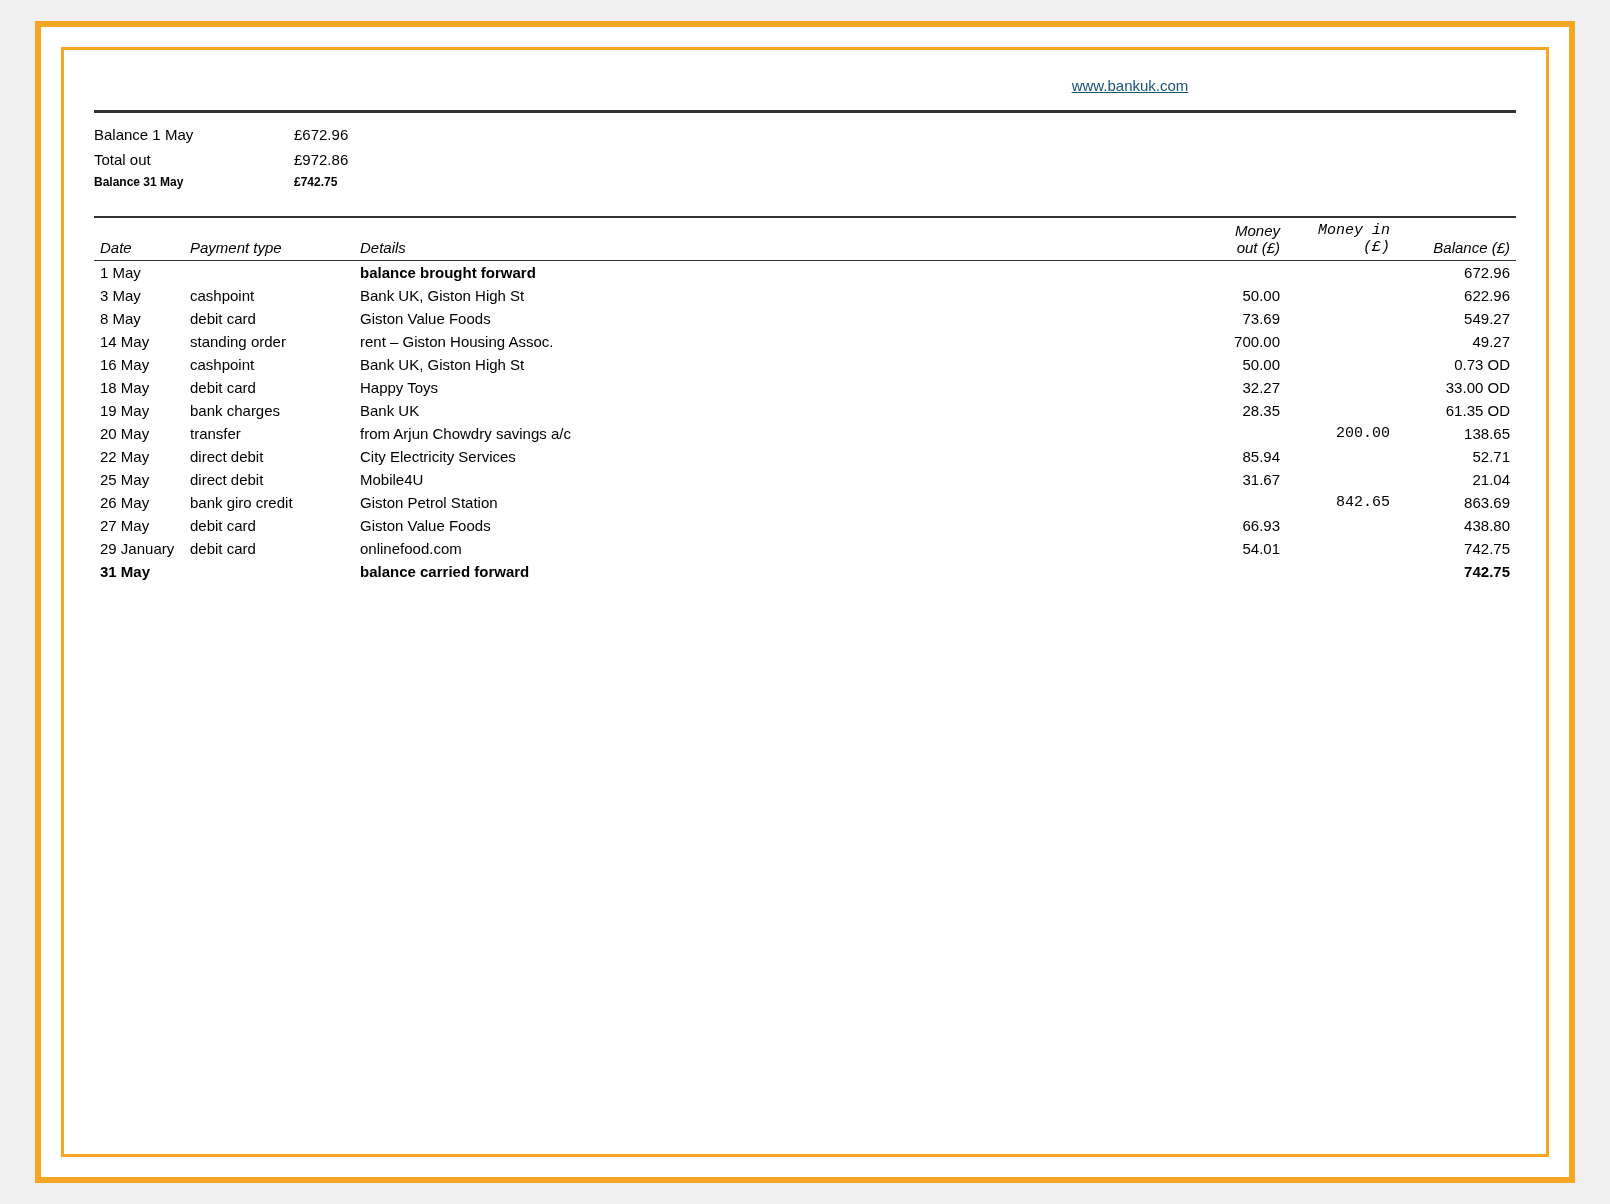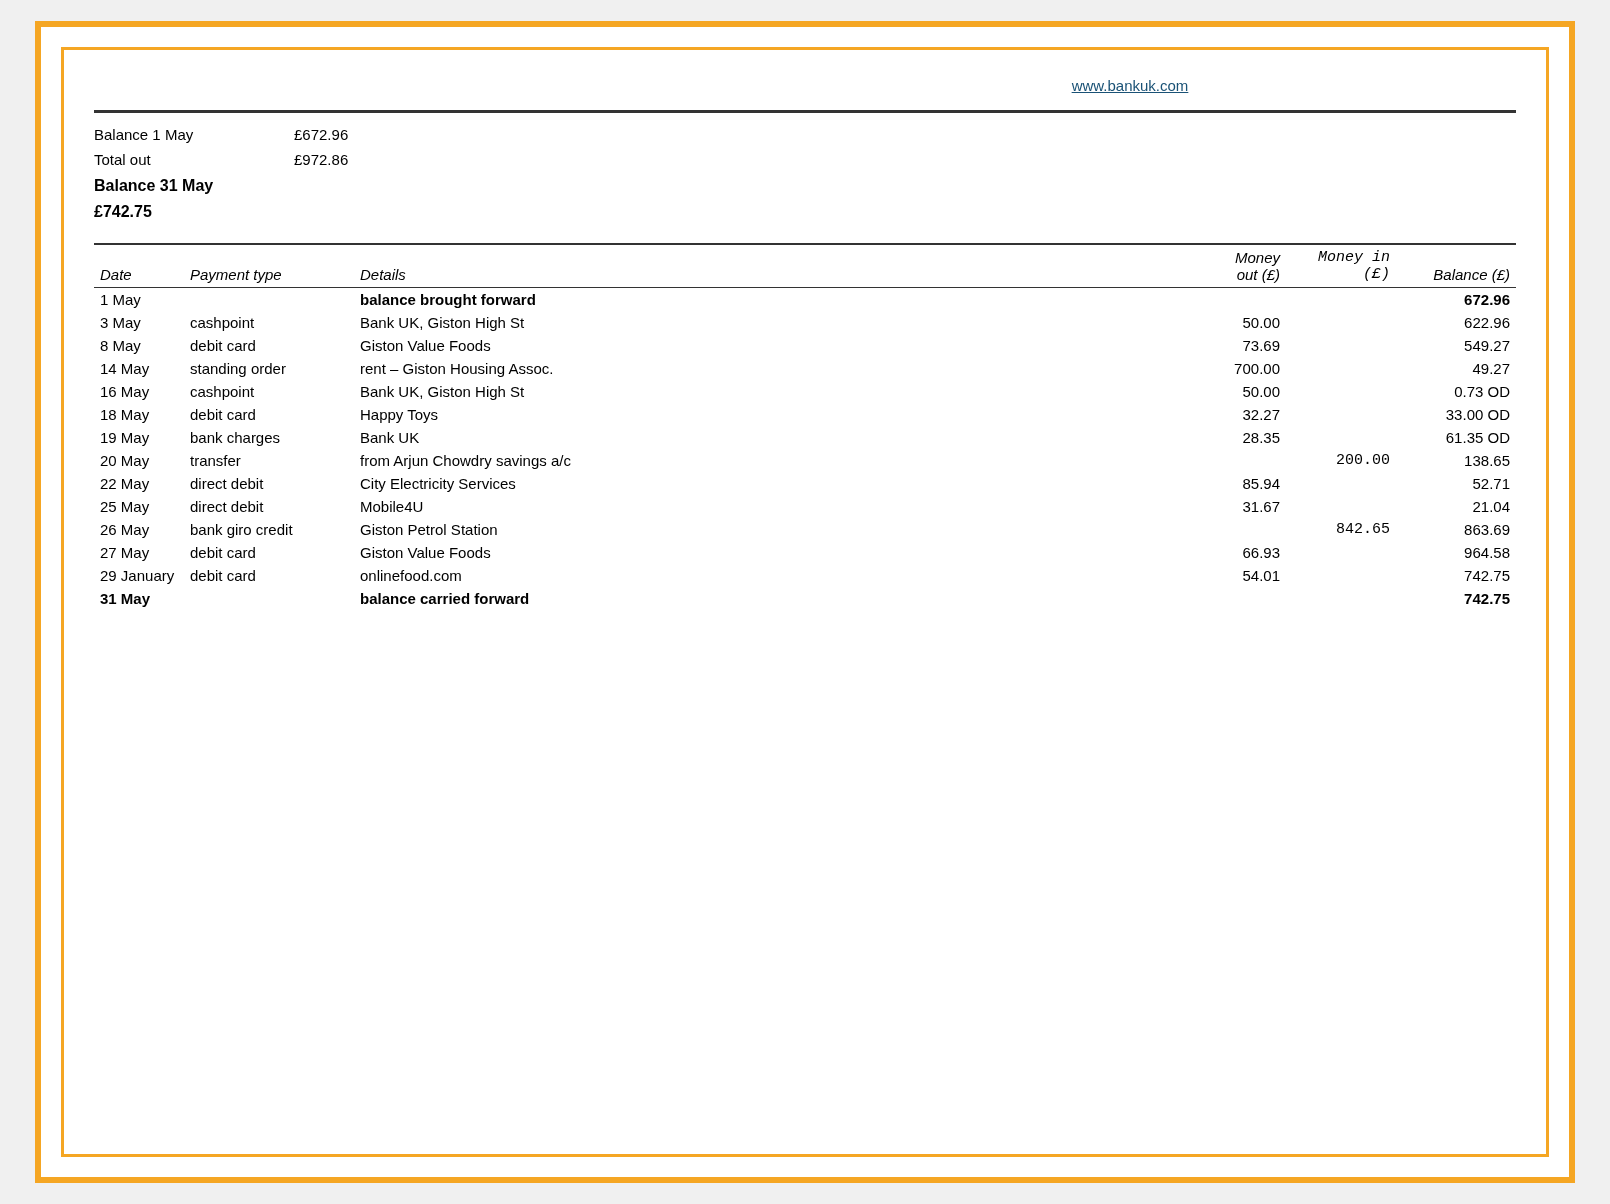--- a/index.html
+++ b/index.html
@@ -63,39 +63,38 @@
       border-top: 3px solid #333;
       margin: 10px 0;
     }
     .thin-divider {
       border: none;
       border-top: 1.5px solid #333;
       margin: 4px 0;
     }
     
     .summary-section {
-      margin-bottom: 18px;
+      margin-bottom: 24px;
     }
     .summary-title {
       font-weight: bold;
       font-size: 16px;
       margin-bottom: 4px;
     }
     .summary-row {
       display: flex;
       font-size: 15px;
       line-height: 1.65;
     }
     .summary-label {
       min-width: 200px;
     }
     .summary-bold {
       font-weight: bold;
-      font-size: 16px;
-      flex-direction: column;
+      font-size: 12px;
     }
     
     .statement-table {
       width: 100%;
       border-collapse: collapse;
       margin-top: 6px;
     }
     .statement-table thead tr th {
       font-style: italic;
       font-weight: normal;
@@ -206,21 +205,21 @@
             </td>
         </tr>
       </thead>
       <tbody id="table-body">
       <tr>
       <td class="col-date" style="font-weight:normal;">1 May</td>
       <td class="col-payment"></td>
       <td class="col-details" style="font-weight:bold;">balance brought forward</td>
       <td class="col-moneyout right"></td>
       <td class="col-moneyin right"></td>
-      <td class="col-balance right" style="font-weight:bold;">672.96</td>
+      <td class="col-balance right" style="font-weight:normal;">672.96</td>
     </tr>
           <tr>
       <td class="col-date" style="">3 May</td>
       <td class="col-payment">cashpoint</td>
       <td class="col-details" style="">Bank UK, Giston High St</td>
       <td class="col-moneyout right">50.00</td>
       <td class="col-moneyin right"></td>
       <td class="col-balance right" style="">622.96</td>
     </tr>
           <tr>
@@ -294,21 +293,21 @@
       <td class="col-moneyout right"></td>
       <td class="col-moneyin right">842.65</td>
       <td class="col-balance right" style="">863.69</td>
     </tr>
           <tr>
       <td class="col-date" style="">27 May</td>
       <td class="col-payment">debit card</td>
       <td class="col-details" style="">Giston Value Foods</td>
       <td class="col-moneyout right">66.93</td>
       <td class="col-moneyin right"></td>
-      <td class="col-balance right" style="">964.58</td>
+      <td class="col-balance right" style="">438.80</td>
     </tr>
           <tr>
       <td class="col-date" style="">29 January</td>
       <td class="col-payment">debit card</td>
       <td class="col-details" style="">onlinefood.com</td>
       <td class="col-moneyout right">54.01</td>
       <td class="col-moneyin right"></td>
       <td class="col-balance right" style="">742.75</td>
     </tr>
           <tr>

